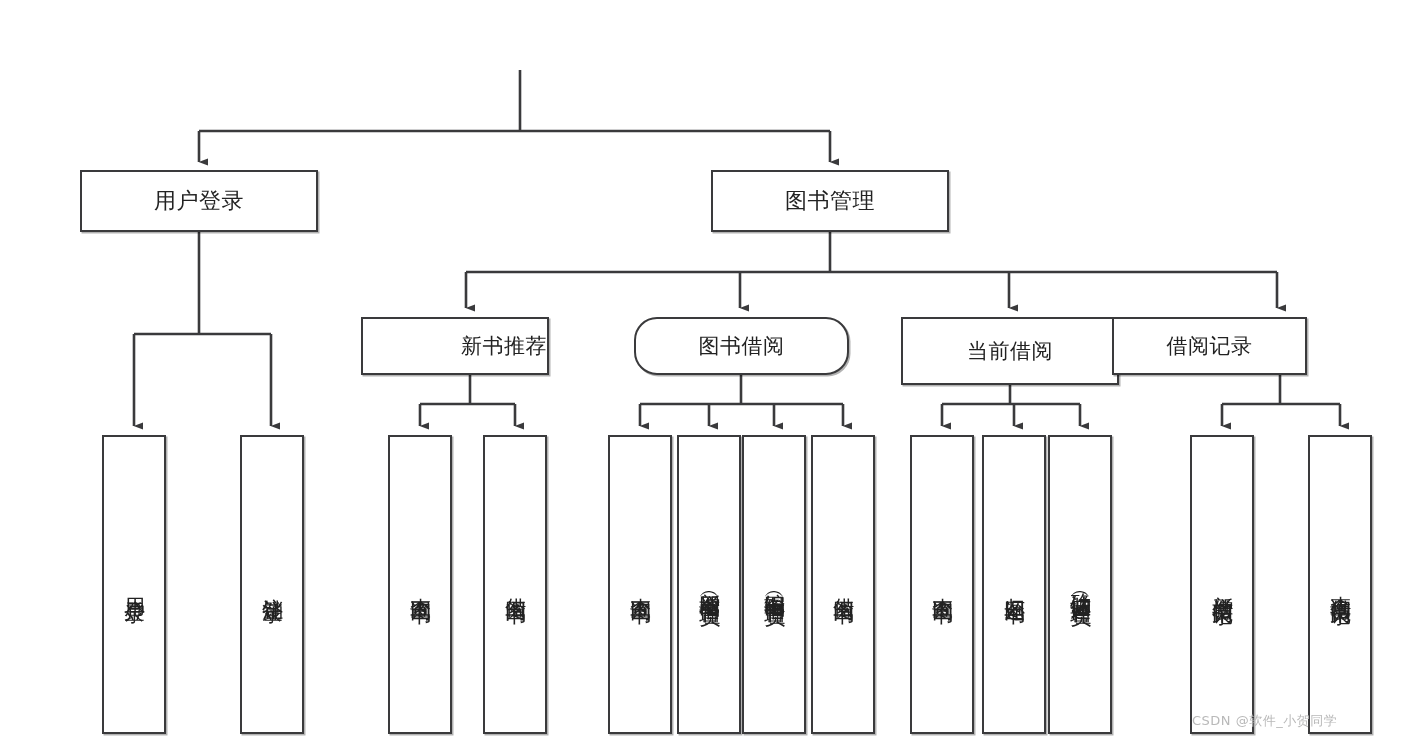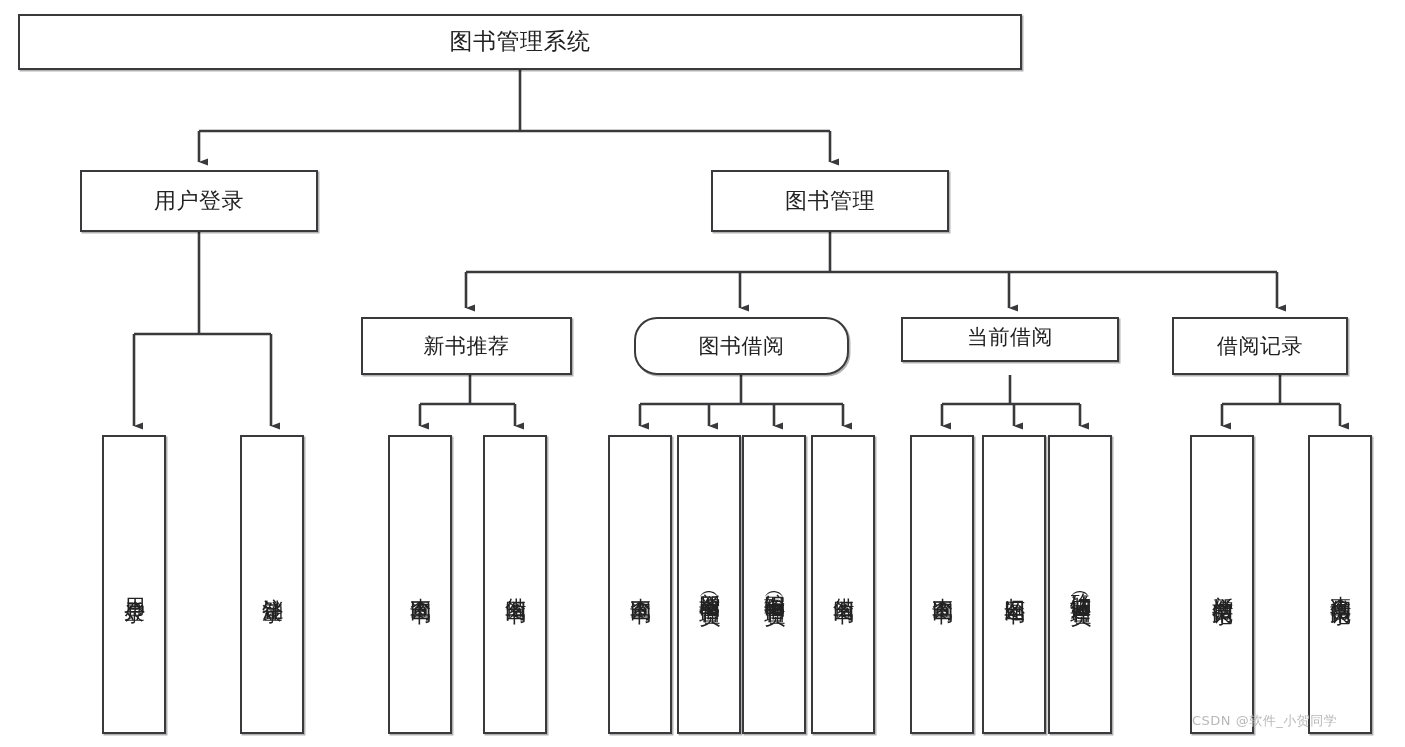--- a/index.html
+++ b/index.html
@@ -124,41 +124,38 @@
     </g>
 
     <g stroke="#3a3a3c" stroke-width="2.6" fill="none">
       <path d="M 1280 375 L 1280 404"></path>
       <path d="M 1222 404 L 1340 404"></path>
       <path d="M 1222 404 L 1222 426" marker-end="url(#arrowhead)"></path>
       <path d="M 1340 404 L 1340 426" marker-end="url(#arrowhead)"></path>
     </g>
   </svg>
 
-  <div class="node-box level-root" style="left:18px; top:14px; width:1004px; height:56px;">
-    <span class="node-label">图书管理系统</span>
-  </div>
 
   <div class="node-box level-2" style="left:80px; top:170px; width:238px; height:62px;">
     <span class="node-label">用户登录</span>
   </div>
   <div class="node-box level-2" style="left:711px; top:170px; width:238px; height:62px;">
     <span class="node-label">图书管理</span>
   </div>
 
-  <div class="node-box level-3" style="left:361px; top:317px; width:211px; height:58px;">
+  <div class="node-box level-3" style="left:361px; top:317px; width:188px; height:58px;justify-content:flex-end;">
     <span class="node-label">新书推荐</span>
   </div>
   <div class="node-box level-3" style="left:634px; top:317px; width:215px; height:58px;border-radius:23px;">
     <span class="node-label">图书借阅</span>
   </div>
-  <div class="node-box level-3" style="left:901px; top:317px; width:218px; height:45px;font-family:Liberation Mono, monospace;">
+  <div class="node-box level-3" style="left:901px; top:317px; width:218px; height:68px;">
     <span class="node-label">当前借阅</span>
   </div>
-  <div class="node-box level-3" style="left:1172px; top:317px; width:176px; height:58px;">
+  <div class="node-box level-3" style="left:1112px; top:317px; width:195px; height:58px;">
     <span class="node-label">借阅记录</span>
   </div>
 
   <div class="node-box leaf" style="left:102px; top:435px; width:64px; height:299px;">
     <span class="node-label">用户登录</span>
   </div>
   <div class="node-box leaf" style="left:240px; top:435px; width:64px; height:299px;">
     <span class="node-label">注销登录</span>
   </div>
   <div class="node-box leaf" style="left:388px; top:435px; width:64px; height:299px;">

